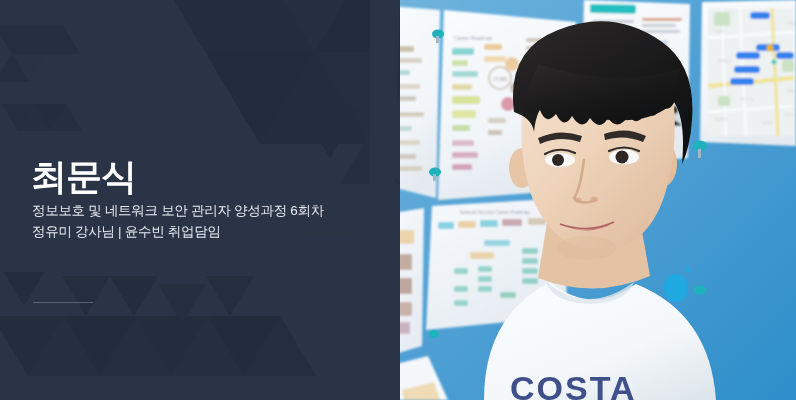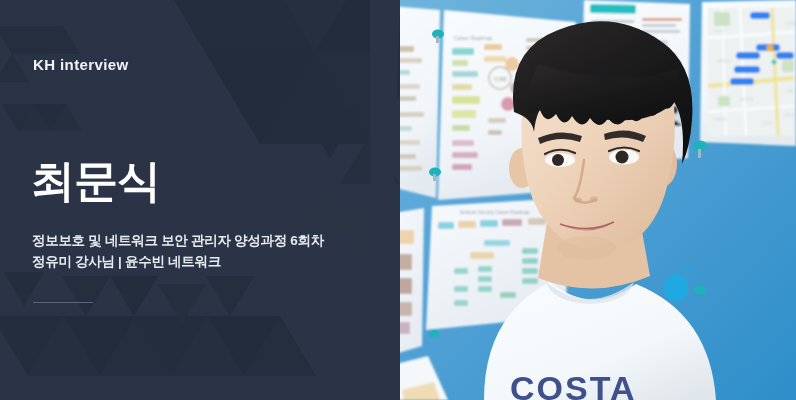--- a/index.html
+++ b/index.html
@@ -69,43 +69,42 @@
   }
 
   .name-row {
     position:absolute;
     left:31px; top:159px;
     display:flex;
     align-items:flex-end;
     line-height:1;
   }
   .name {
-    font-size:44px;
+    font-size:36px;
     font-weight:bold;
     color:#ffffff;
     letter-spacing:-1px;
     line-height:1;
   }
   .age {
     font-size:22px;
     font-weight:bold;
     color:#ffffff;
     margin-left:7px;
     padding-bottom:2px;
     letter-spacing:-0.5px;
   }
 
   .detail-lines {
     position:absolute;
-    left:32px; top:231px;
+    left:32px; top:201px;
     color:#e7eaf1;
     font-size:13.5px;
     line-height:1.53;
     letter-spacing:-0.3px;
-    font-weight:bold;
   }
   .detail-lines div { white-space:nowrap; }
 
   .divider {
     position:absolute;
     left:33px; top:302px;
     width:60px; height:1px;
     background:#5a6479;
   }
 
@@ -457,29 +456,28 @@
       <span class="tri down" style="--hw:24px; --h:40px; --c:#242d3d; left:110px; top:276px;"></span>
       <span class="tri down" style="--hw:24px; --h:40px; --c:#262f40; left:158px; top:284px;"></span>
       <span class="tri down" style="--hw:24px; --h:40px; --c:#252e3e; left:206px; top:276px;"></span>
       <span class="tri down" style="--hw:20px; --h:34px; --c:#242d3d; left:4px;   top:272px;"></span>
 
       <span class="tri up" style="--hw:28px; --h:46px; --c:#2a3444; left:300px; top:190px;"></span>
       <span class="tri down" style="--hw:28px; --h:46px; --c:#2a3444; left:340px; top:210px;"></span>
     </div>
 
     <div class="panel-content">
-      <div class="kh-label">KH interview</div>
 
       <div class="name-row">
         <span class="name">최문식</span>
       </div>
 
       <div class="detail-lines">
         <div>정보보호 및 네트워크 보안 관리자 양성과정 6회차</div>
-        <div>정유미 강사님 | 윤수빈 네트워크</div>
+        <div>정유미 강사님 | 윤수빈 취업담임</div>
       </div>
 
       <div class="divider"></div>
 
     </div>
 
     <div class="panel-cut"></div>
   </div>
 
 </div>

